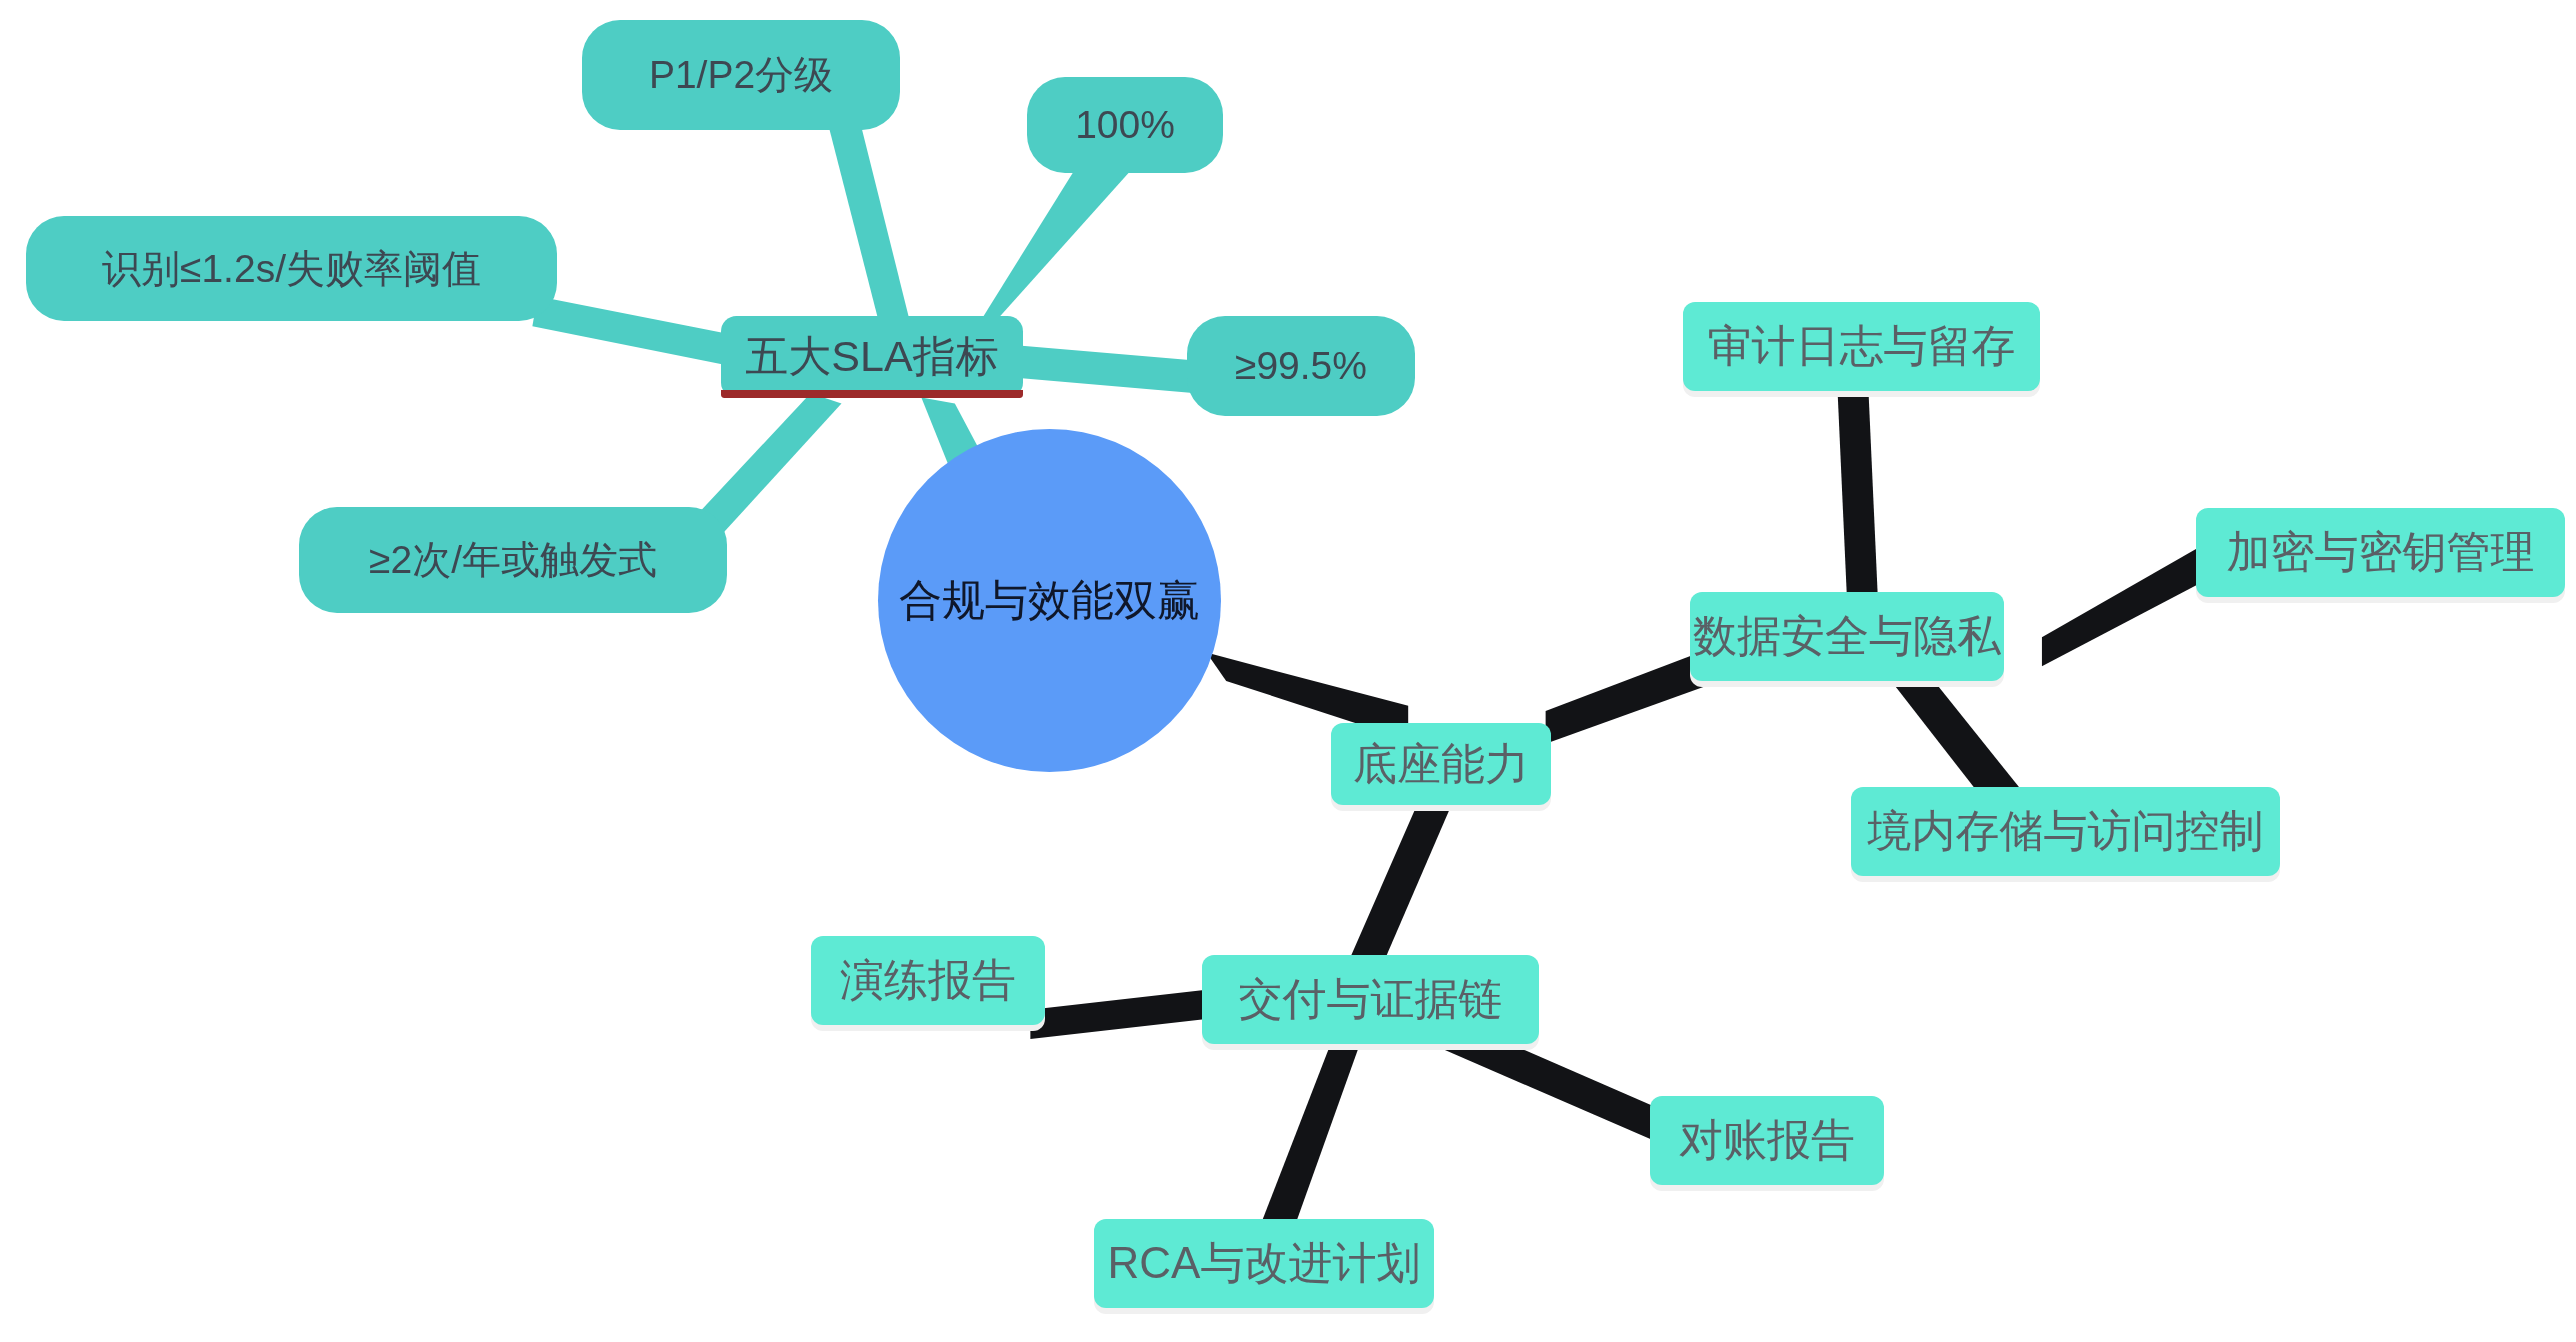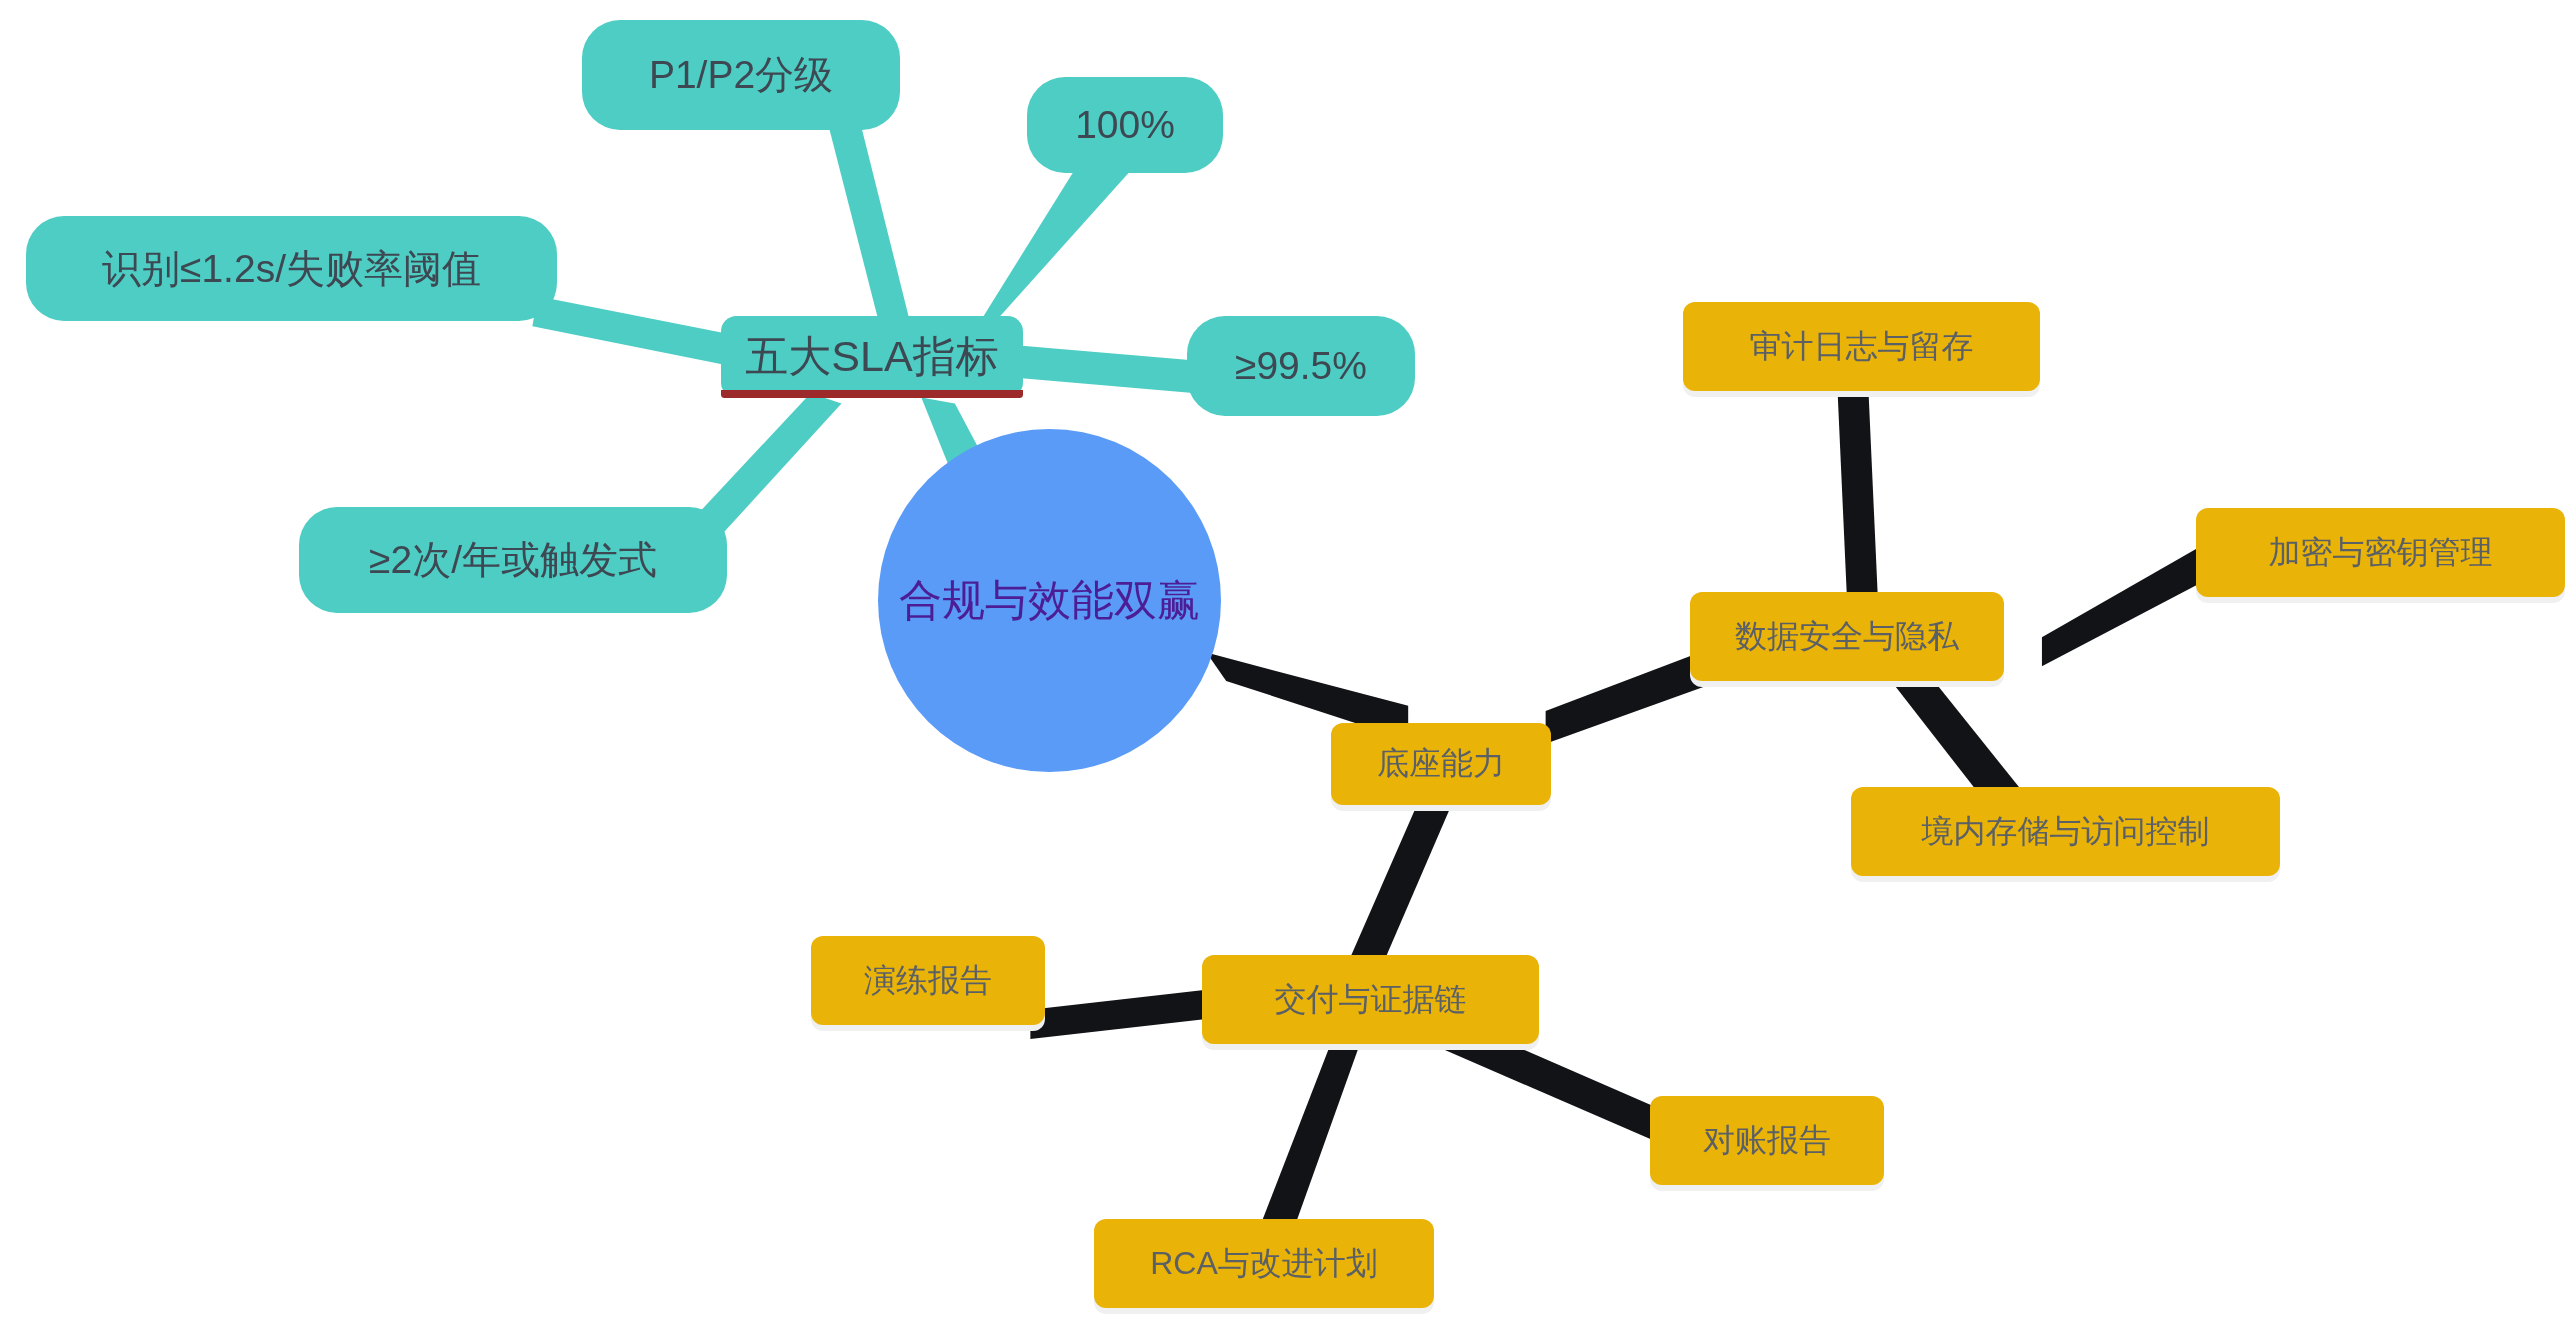--- a/index.html
+++ b/index.html
@@ -6,22 +6,22 @@
   body{width:2576px;height:1343px;overflow:hidden;
        font-family:"Liberation Sans","DejaVu Sans",sans-serif;}
   #stage{position:relative;width:2576px;height:1343px;background:#ffffff;}
   #edges{position:absolute;left:0;top:0;width:2576px;height:1343px;}
   .node{position:absolute;box-sizing:border-box;display:flex;align-items:center;
         justify-content:center;text-align:center;white-space:nowrap;}
   .teal{background:#4ecdc4;color:#3d4852;border-radius:38px;font-size:39px;}
   .teal.hub{border-radius:15.5px;font-size:43px;}
   .hub-underline{position:absolute;left:0;bottom:0;height:7.7px;width:100%;
         background:#9c2a2a;border-radius:0 0 3.4px 3.4px;}
-  .circle{background:#5b9bf8;color:#4c1d95;border-radius:50%;font-size:43px;}
-  .dark{background:#eab308;color:#5a6066;border-radius:12px;font-size:32px;
+  .circle{background:#5b9bf8;color:#0f172a;border-radius:50%;font-size:43px;}
+  .dark{background:#5eead4;color:#5a6066;border-radius:12px;font-size:44px;
         box-shadow:0 6px 0 0 #f0f0f0;}
   .lbl{pointer-events:none;}
 </style>
 </head>
 <body>
 
 <div id="stage">
 
   <svg id="edges" viewBox="0 0 3000 1564" xmlns="http://www.w3.org/2000/svg">
 

